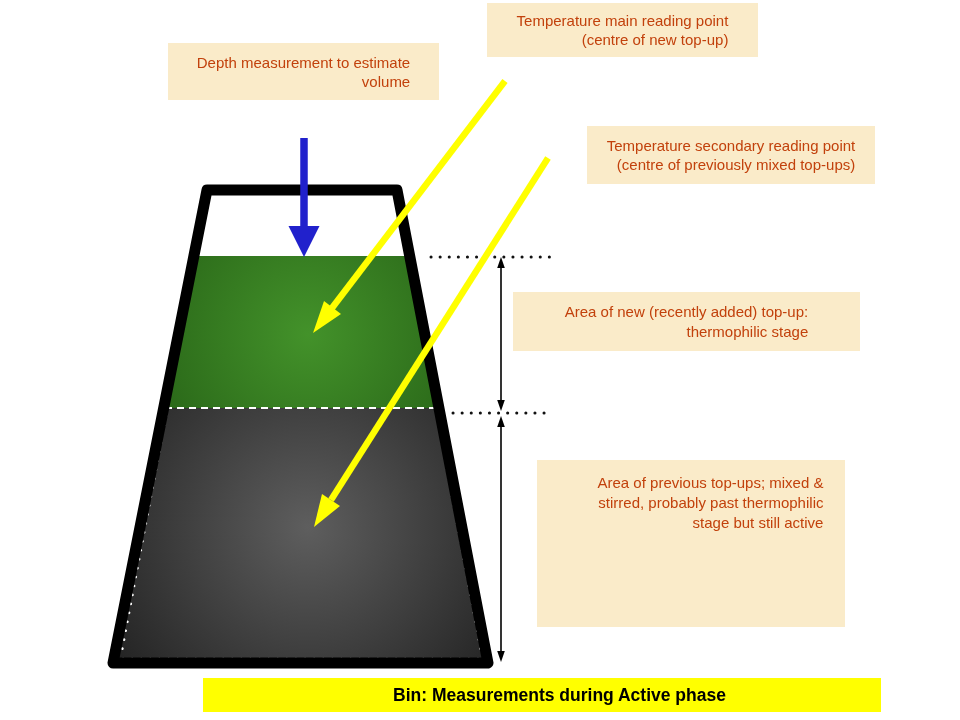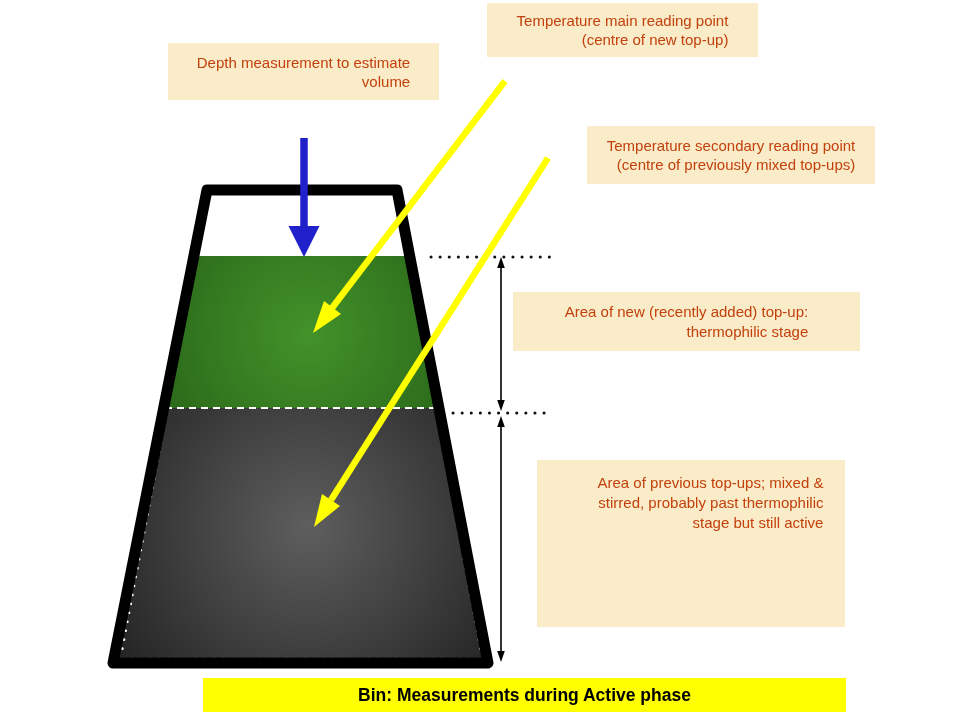--- a/index.html
+++ b/index.html
@@ -15,21 +15,21 @@
   }
   .label.bold{font-weight:normal;line-height:20px;}
   #label-temp-main{left:487px;top:3px;width:271px;height:54px;}
   #label-depth{left:168px;top:43px;width:271px;height:57px;}
   #label-temp-secondary{left:555px;top:126px;width:288px;height:58px;margin-left:32px;}
   #label-area-new{left:513px;top:292px;width:347px;height:59px;}
   #label-area-previous{left:537px;top:460px;width:308px;height:167px;align-items:flex-start;padding-top:13px;padding-left:39px;}
   #banner{
     position:absolute;z-index:2;left:203px;top:678px;width:643px;height:34px;
     background:#FFFF00;color:#000;font-weight:bold;font-size:17.5px;
-    display:flex;align-items:center;justify-content:center;text-align:center;
+    display:flex;align-items:center;justify-content:center;text-align:center;padding-left:35px;
   }
 </style>
 </head>
 <body>
 
 <svg id="diagram" width="960" height="720" viewBox="0 0 960 720" xmlns="http://www.w3.org/2000/svg">
   <defs>
     <radialGradient id="gGreen" gradientUnits="userSpaceOnUse" cx="308" cy="334" r="152">
       <stop offset="0%" stop-color="#43922A"></stop>
       <stop offset="100%" stop-color="#2C6B1A"></stop>

